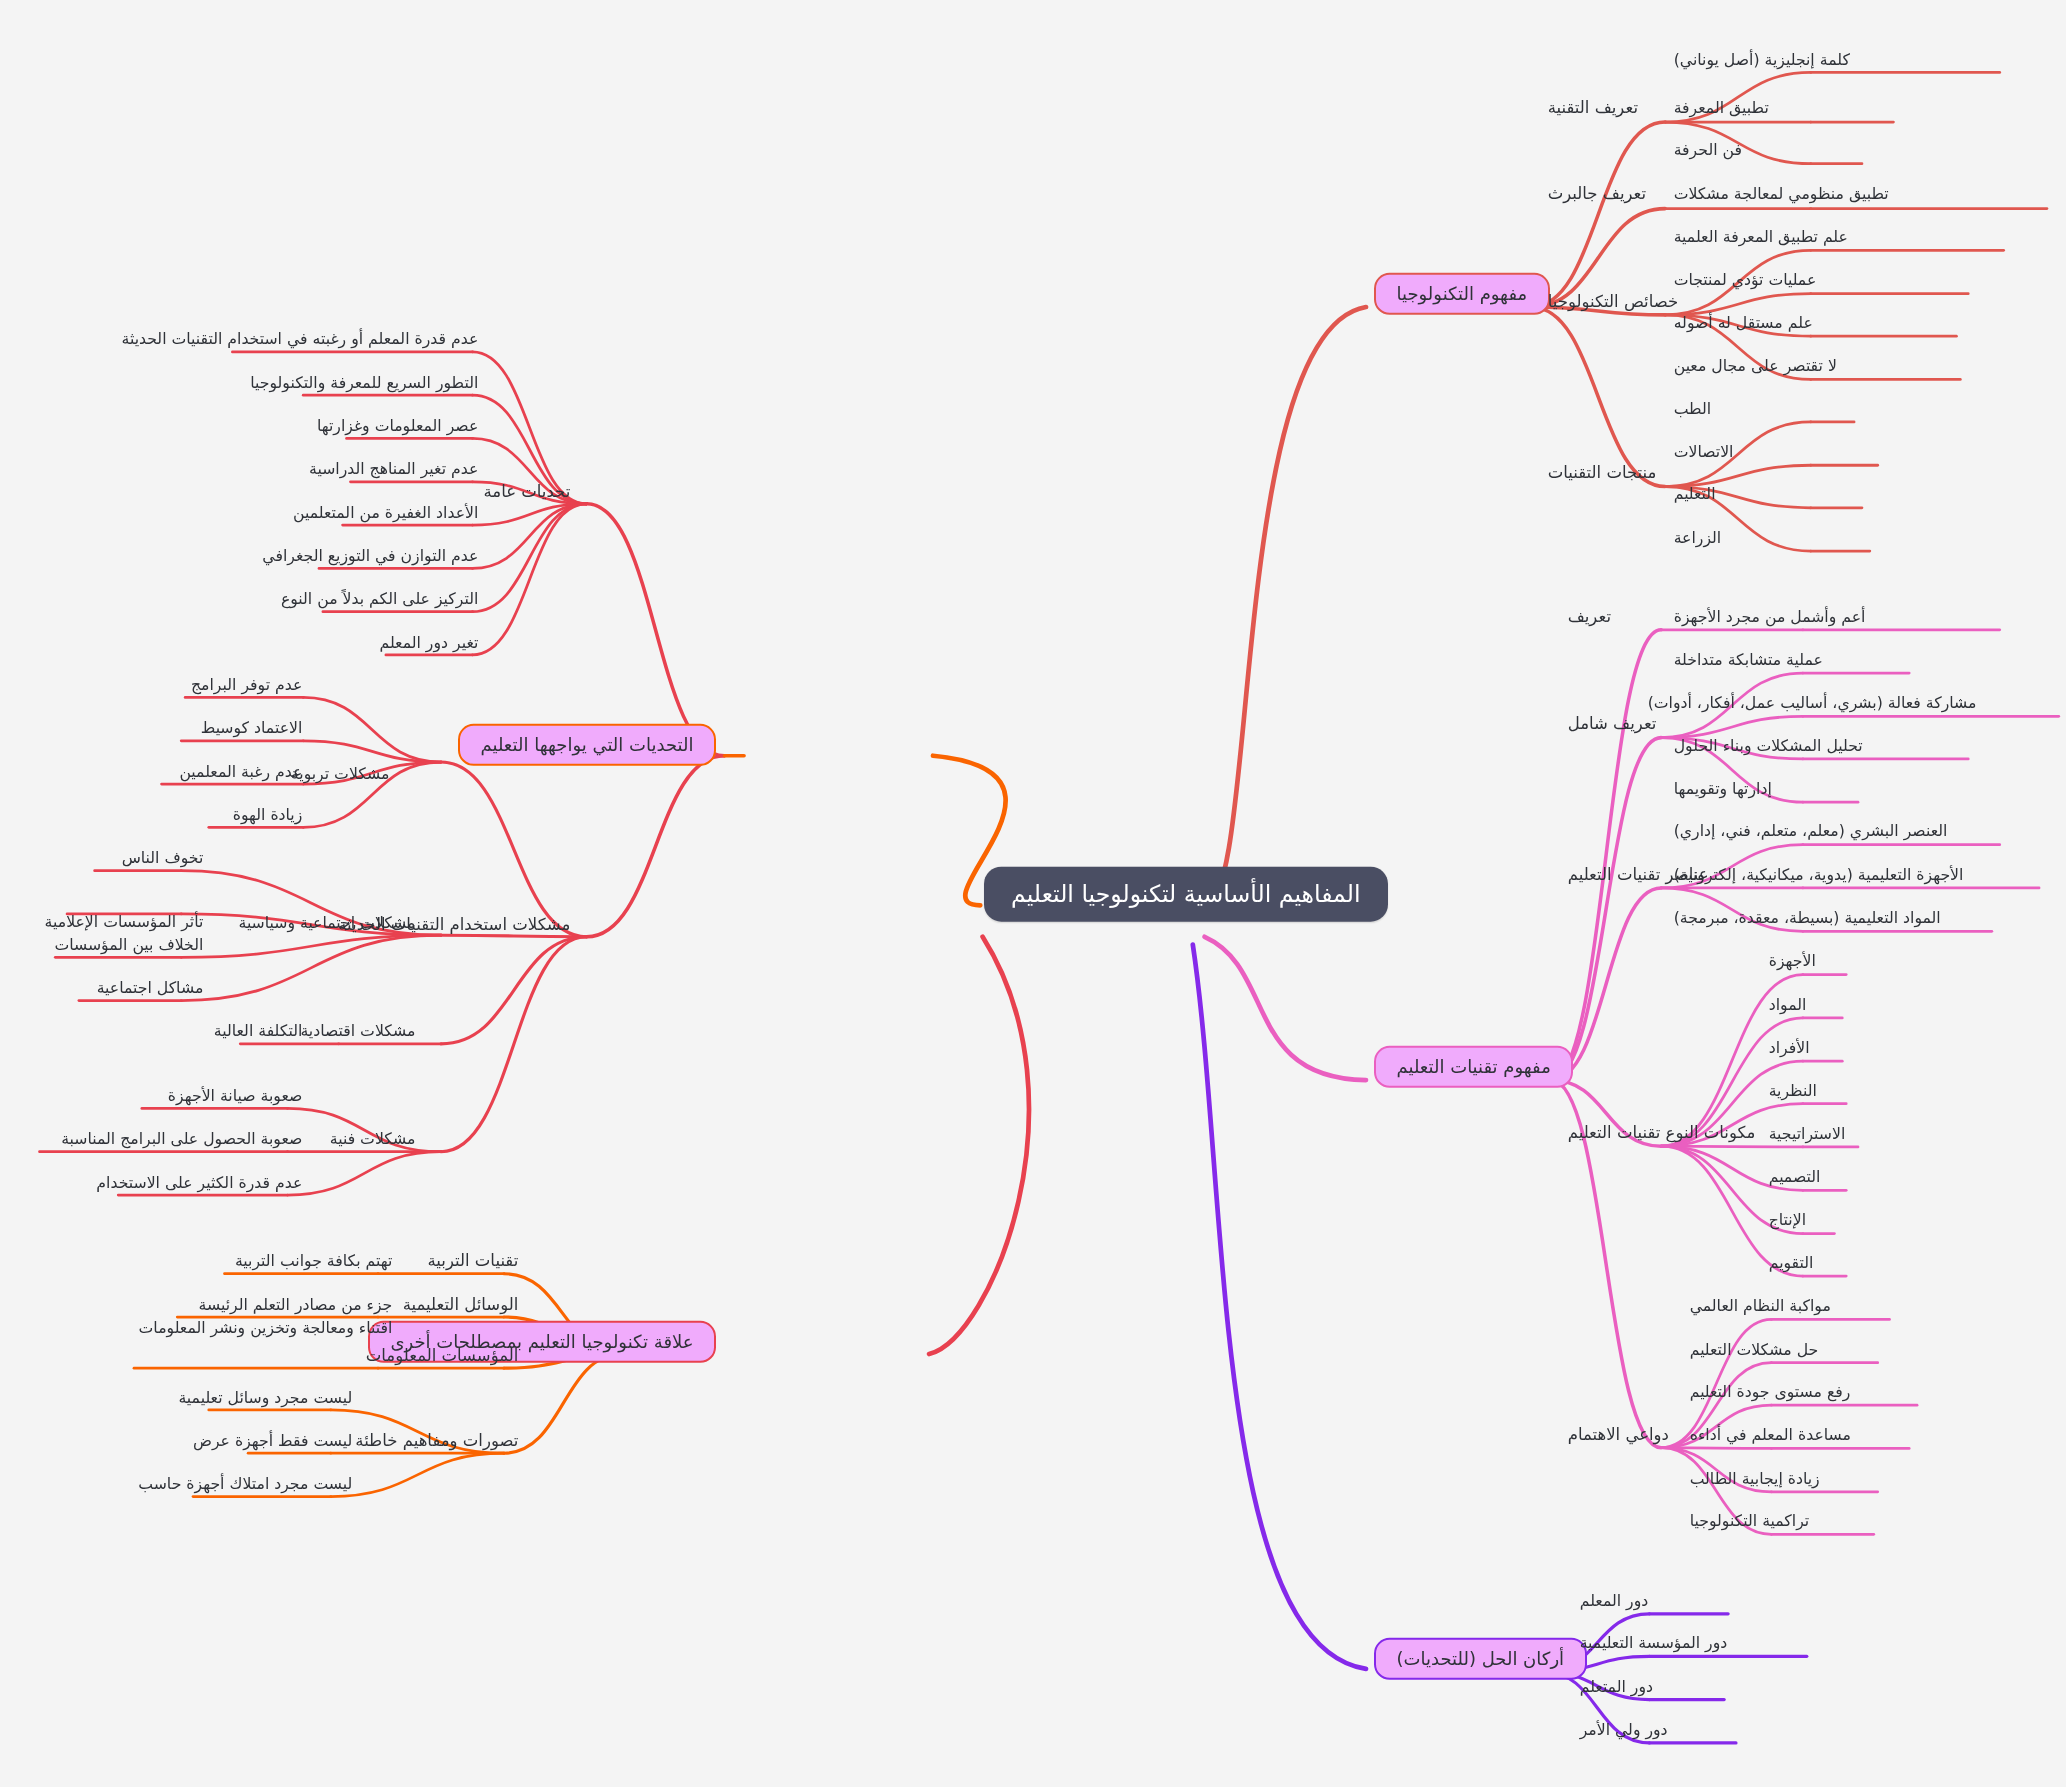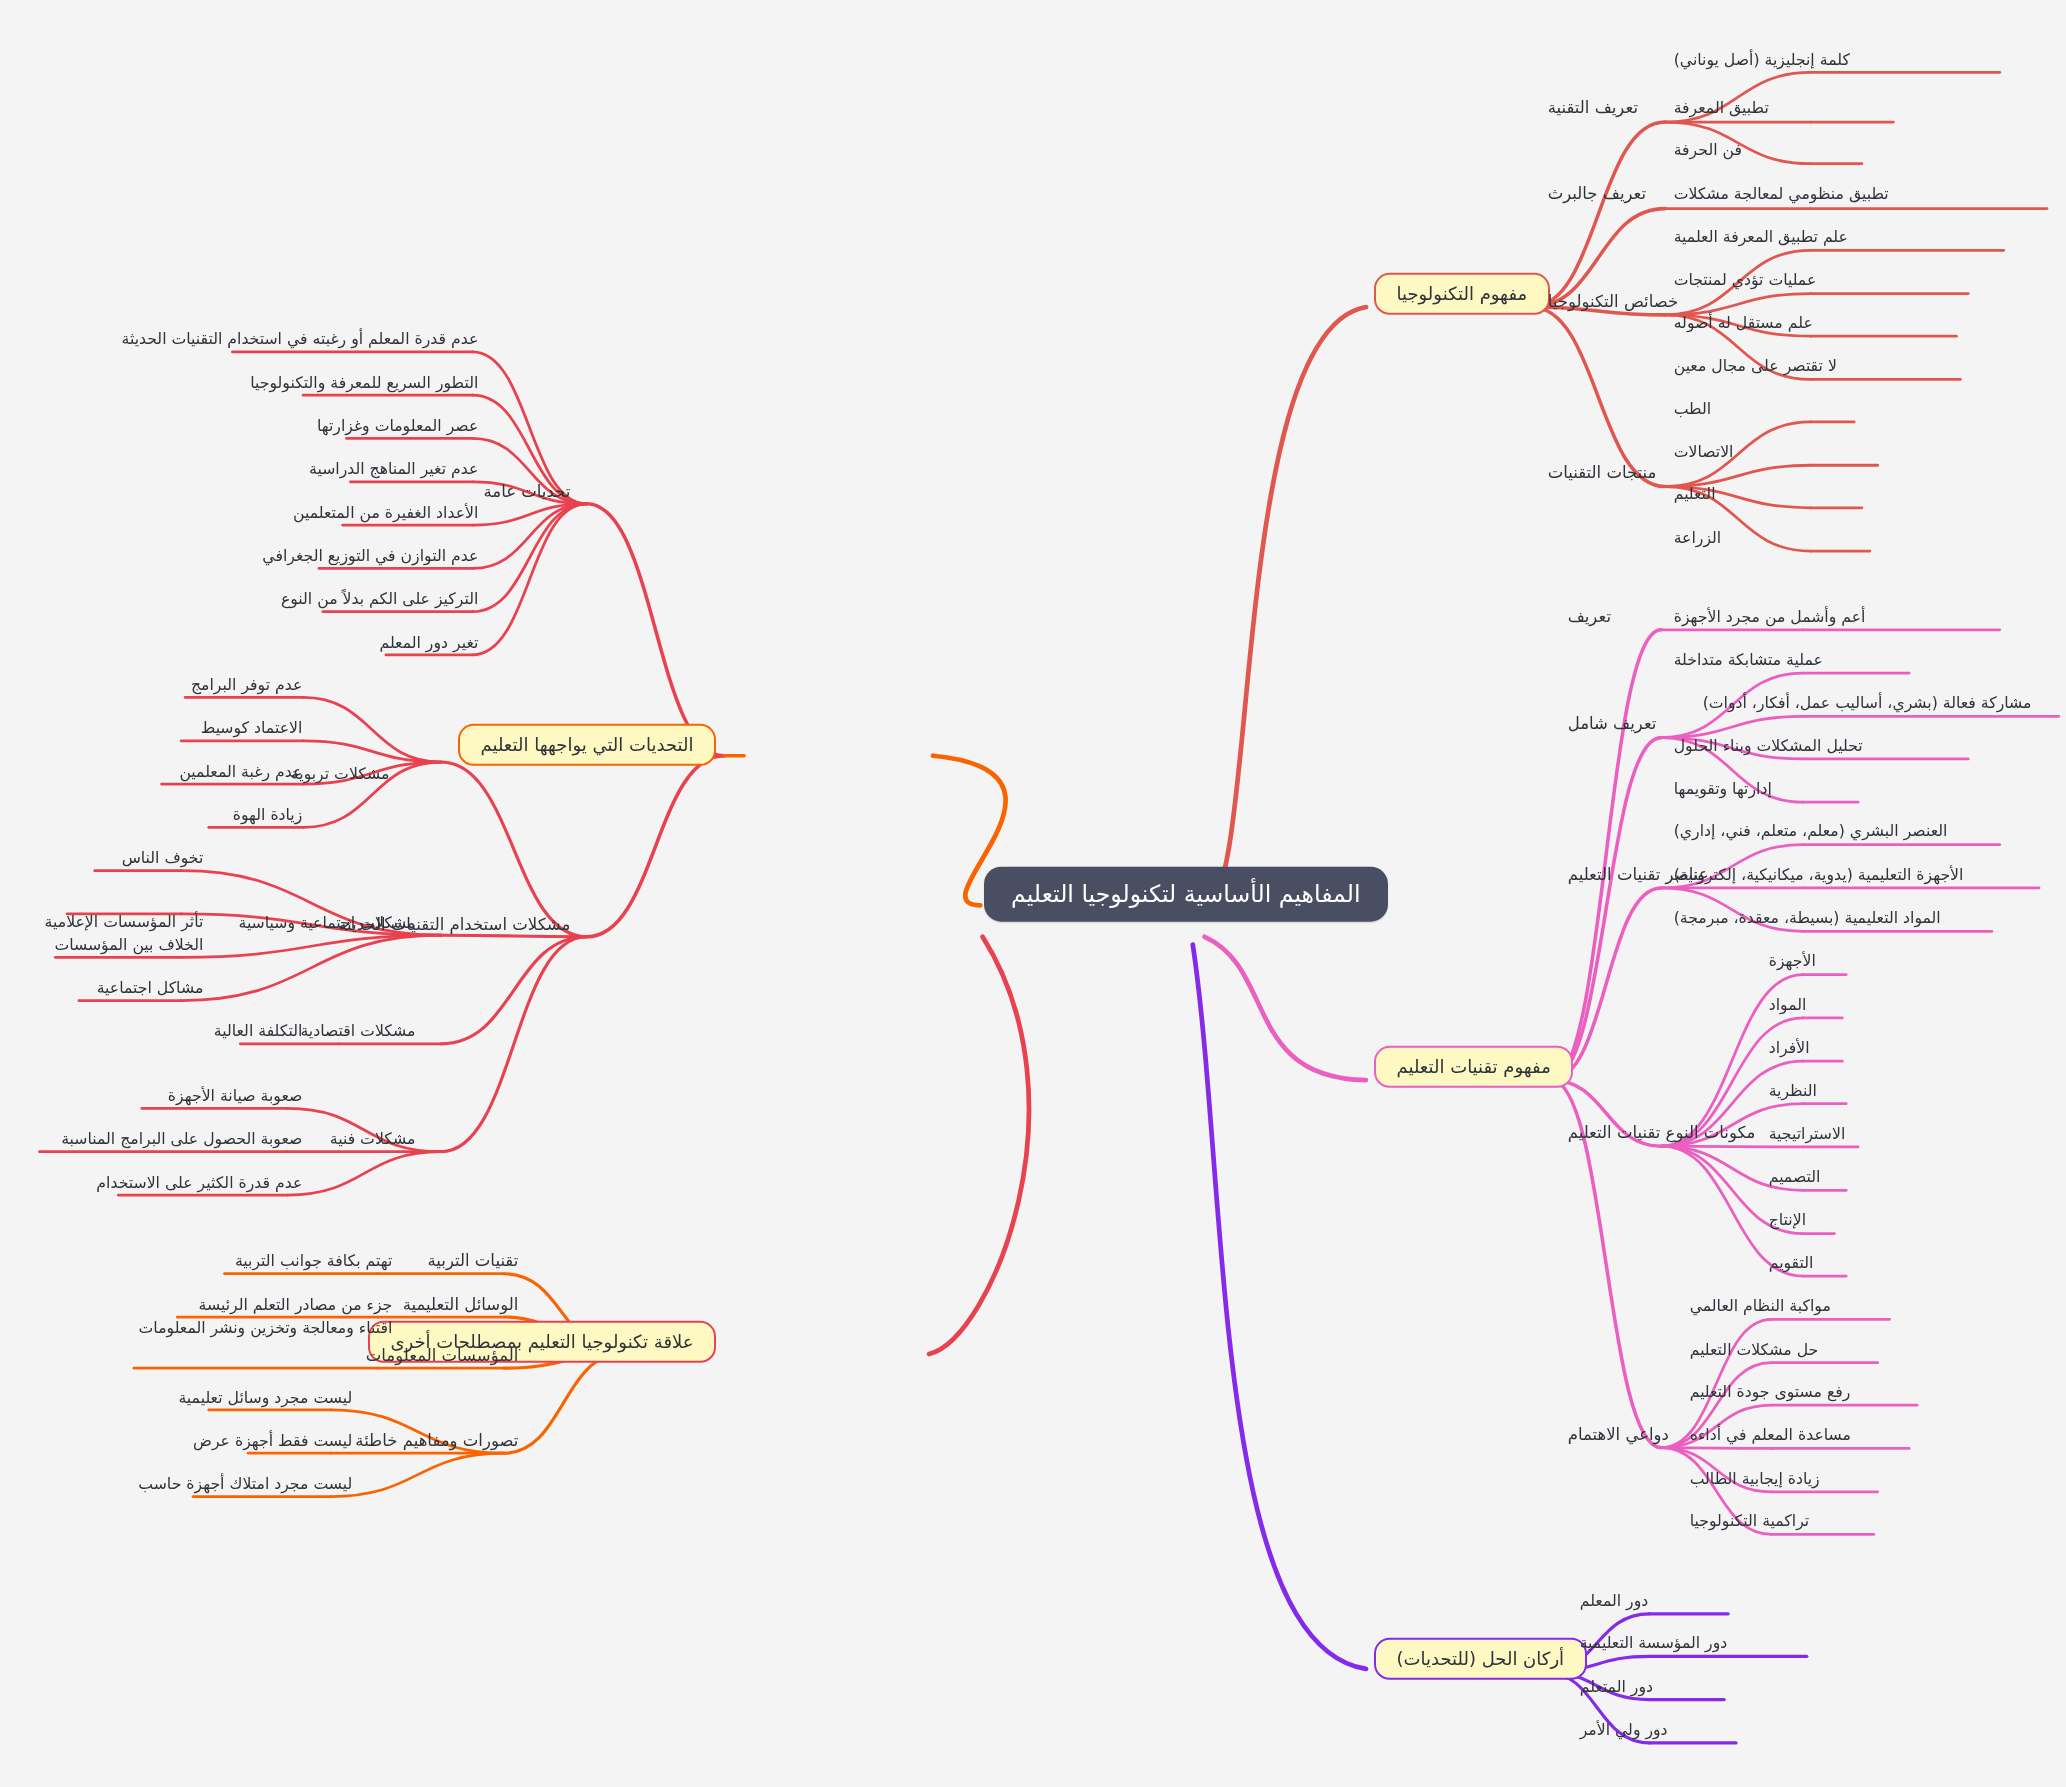--- a/index.html
+++ b/index.html
@@ -27,21 +27,21 @@
     background:#4a4e63;
     color:#ffffff;
     border-radius:17.3px;
     padding:12.6px 27px;
     font-size:23.6px;
     letter-spacing:0.2px;
     box-shadow:0 0.8px 1.6px rgba(0,0,0,.12);
   }
   
   .cap{
-    background:#fef9c3;
+    background:#f0abfc;
     border:2.4px solid #e0574f;
     border-radius:15.7px;
     padding:7.9px 20.5px;
     font-size:18px;
   }
   .cap.orange{border-color:#fa6400;}
   .cap.pink{border-color:#ea5fc0;}
   .cap.purple{border-color:#8529ea;}
   .cap.red{border-color:#e0574f;}
   .cap.crimson{border-color:#e8414f;}
@@ -236,21 +236,21 @@
   <div class="node leaf l3" style="left:1669px;top:494px;">التعليم</div>
   <div class="node leaf l3" style="left:1669px;top:538px;">الزراعة</div>
 
   <div class="node cap pink" style="left:1374px;top:1067px;">مفهوم تقنيات التعليم</div>
 
   <div class="node leaf l2" style="left:1563px;top:617px;">تعريف</div>
   <div class="node leaf l3" style="left:1669px;top:617px;">أعم وأشمل من مجرد الأجهزة</div>
 
   <div class="node leaf l2" style="left:1563px;top:724px;">تعريف شامل</div>
   <div class="node leaf l3" style="left:1669px;top:660px;">عملية متشابكة متداخلة</div>
-  <div class="node leaf l3" style="left:1698px;top:703px;">مشاركة فعالة (بشري، أساليب عمل، أفكار، أدوات)</div>
+  <div class="node leaf l3" style="left:1643px;top:703px;">مشاركة فعالة (بشري، أساليب عمل، أفكار، أدوات)</div>
   <div class="node leaf l3" style="left:1669px;top:746px;">تحليل المشكلات وبناء الحلول</div>
   <div class="node leaf l3" style="left:1669px;top:789px;">إدارتها وتقويمها</div>
 
   <div class="node leaf l2" style="left:1563px;top:875px;">عناصر تقنيات التعليم</div>
   <div class="node leaf l3" style="left:1669px;top:831px;">العنصر البشري (معلم، متعلم، فني، إداري)</div>
   <div class="node leaf l3" style="left:1669px;top:875px;">الأجهزة التعليمية (يدوية، ميكانيكية، إلكترونية)</div>
   <div class="node leaf l3" style="left:1669px;top:918px;">المواد التعليمية (بسيطة، معقدة، مبرمجة)</div>
 
   <div class="node leaf l2" style="left:1563px;top:1133px;">مكونات النوع تقنيات التعليم</div>
   <div class="node leaf l3" style="left:1764px;top:961px;">الأجهزة</div>

